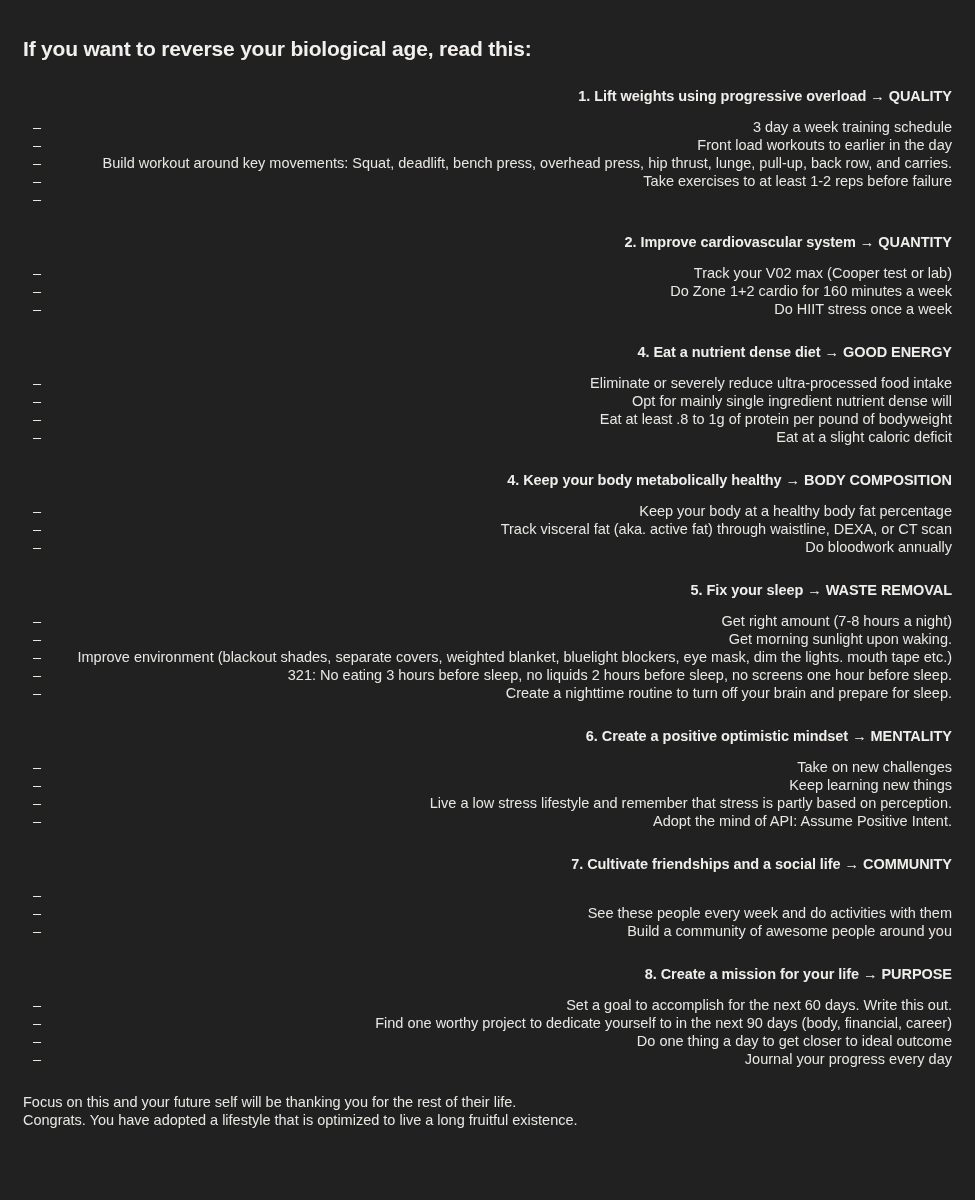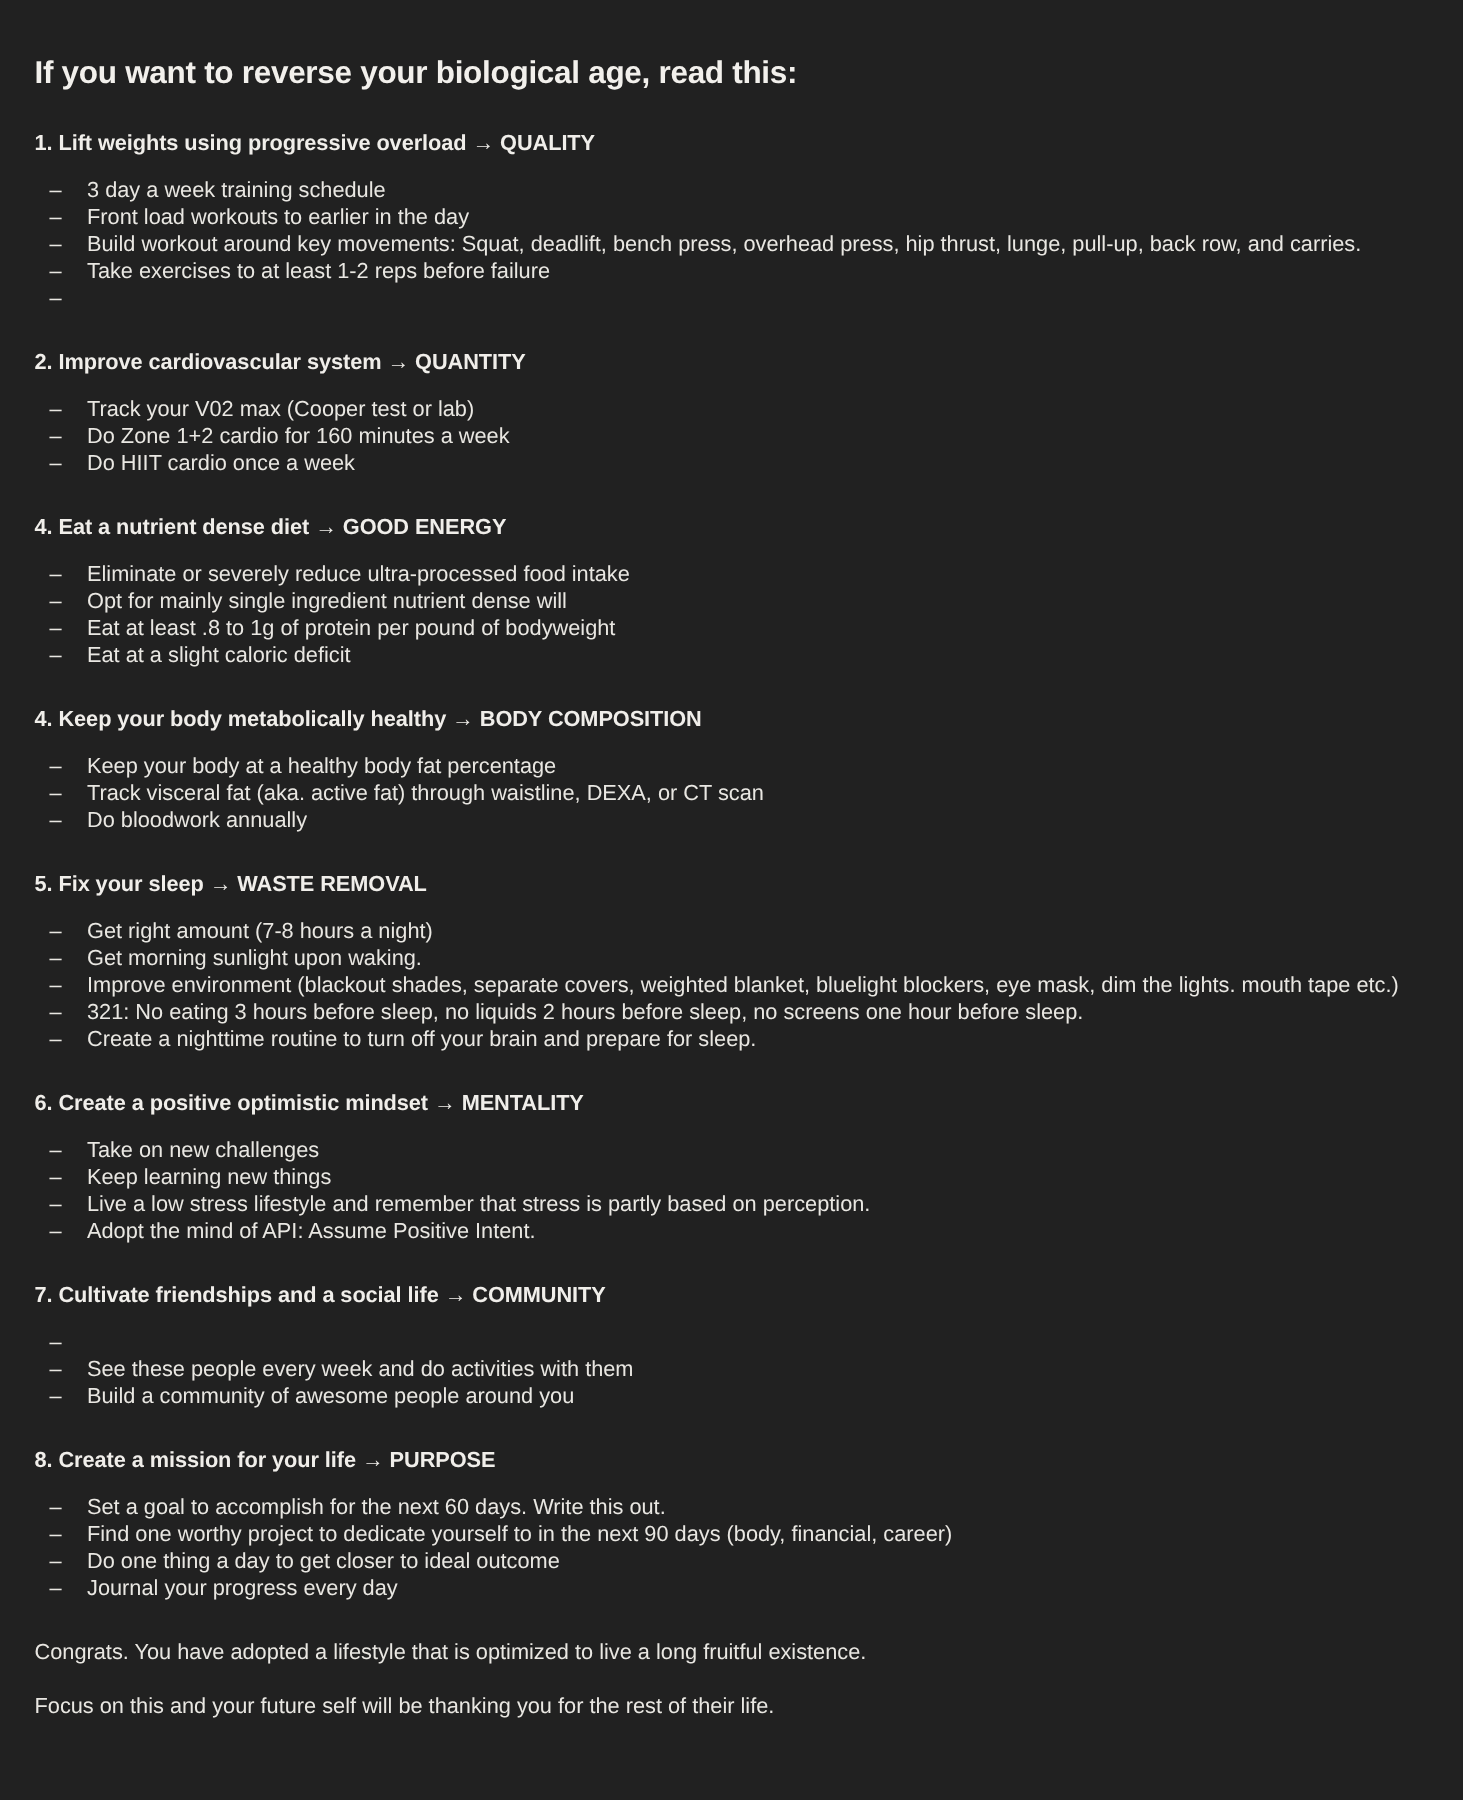--- a/index.html
+++ b/index.html
@@ -25,20 +25,21 @@
   .doc-title {
     font-size: 21px;
     font-weight: bold;
     line-height: 26px;
     letter-spacing: -0.2px;
     color: #f2f0ec;
     margin: 0 0 25px 0;
   }
   .section {
     margin: 0 0 0 0;
+    text-align: right;
   }
   .section-heading {
     font-size: 14.5px;
     font-weight: bold;
     line-height: 18px;
     letter-spacing: -0.05px;
     color: #f0eeea;
     margin: 0 0 13px 0;
   }
   ul.bullets {
@@ -89,21 +90,21 @@
           <li><span class="dash">–</span><span class="bullet-text">Build workout around key movements: Squat, deadlift, bench press, overhead press, hip thrust, lunge, pull-up, back row, and carries.</span></li>
           <li><span class="dash">–</span><span class="bullet-text">Take exercises to at least 1-2 reps before failure</span></li>
           <li><span class="dash">–</span></li>
         </ul>
       </div>
       <div class="section">
         <div class="section-heading">2. Improve cardiovascular system → QUANTITY</div>
         <ul class="bullets">
           <li><span class="dash">–</span><span class="bullet-text">Track your V02 max (Cooper test or lab)</span></li>
           <li><span class="dash">–</span><span class="bullet-text">Do Zone 1+2 cardio for 160 minutes a week</span></li>
-          <li><span class="dash">–</span><span class="bullet-text">Do HIIT cardio once a week</span></li>
+          <li><span class="dash">–</span><span class="bullet-text">Do HIIT stress once a week</span></li>
         </ul>
       </div>
       <div class="section">
         <div class="section-heading">4. Eat a nutrient dense diet → GOOD ENERGY</div>
         <ul class="bullets">
           <li><span class="dash">–</span><span class="bullet-text">Eliminate or severely reduce ultra-processed food intake</span></li>
           <li><span class="dash">–</span><span class="bullet-text">Opt for mainly single ingredient nutrient dense will</span></li>
           <li><span class="dash">–</span><span class="bullet-text">Eat at least .8 to 1g of protein per pound of bodyweight</span></li>
           <li><span class="dash">–</span><span class="bullet-text">Eat at a slight caloric deficit</span></li>
         </ul>
@@ -148,17 +149,17 @@
         <ul class="bullets">
           <li><span class="dash">–</span><span class="bullet-text">Set a goal to accomplish for the next 60 days. Write this out.</span></li>
           <li><span class="dash">–</span><span class="bullet-text">Find one worthy project to dedicate yourself to in the next 90 days (body, financial, career)</span></li>
           <li><span class="dash">–</span><span class="bullet-text">Do one thing a day to get closer to ideal outcome</span></li>
           <li><span class="dash">–</span><span class="bullet-text">Journal your progress every day</span></li>
         </ul>
       </div>
     </div>
 
   <div class="closing-wrap">
+      <div class="closing last">Focus on this and your future self will be thanking you for the rest of their life.</div>
       <div class="closing">Congrats. You have adopted a lifestyle that is optimized to live a long fruitful existence.</div>
-      <div class="closing last">Focus on this and your future self will be thanking you for the rest of their life.</div>
     </div>
 
 </div>
 
 </body></html>

